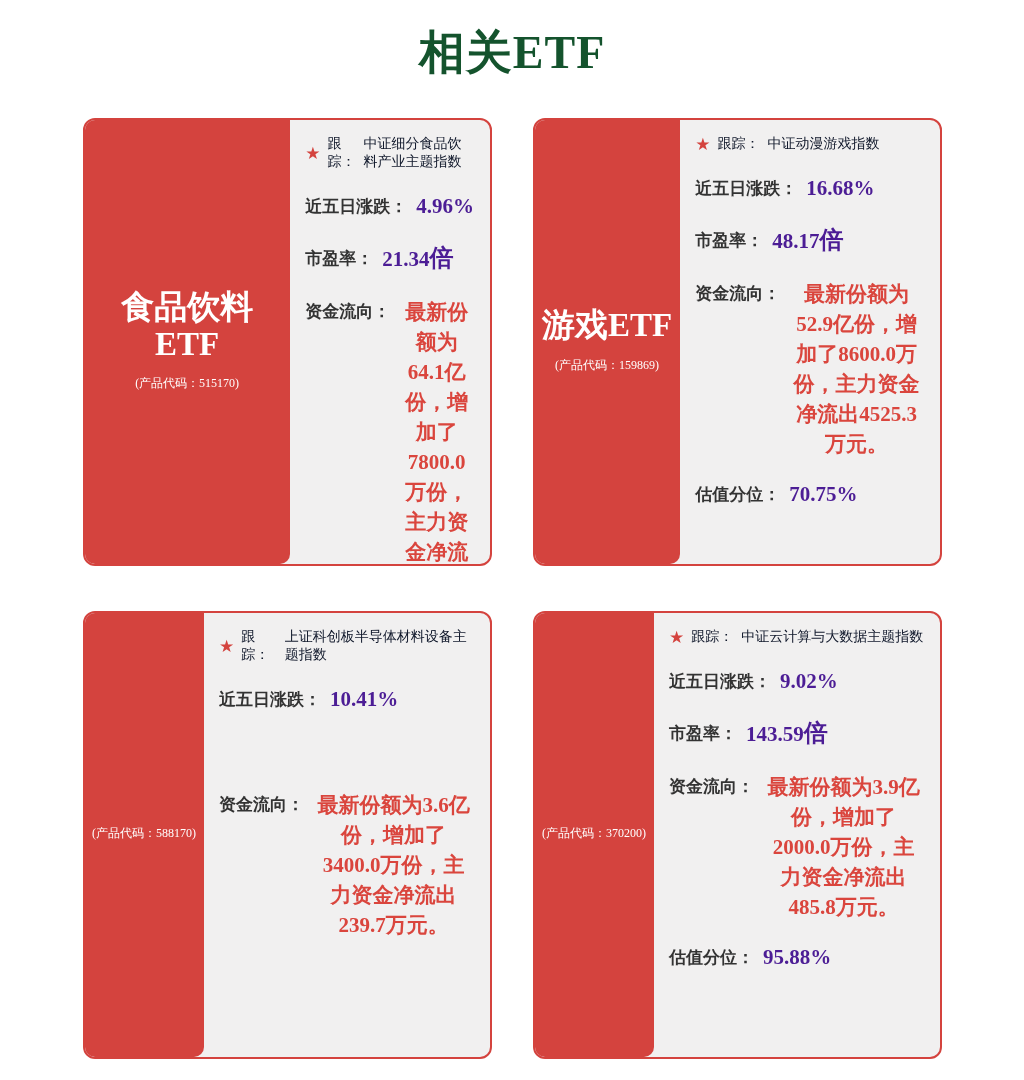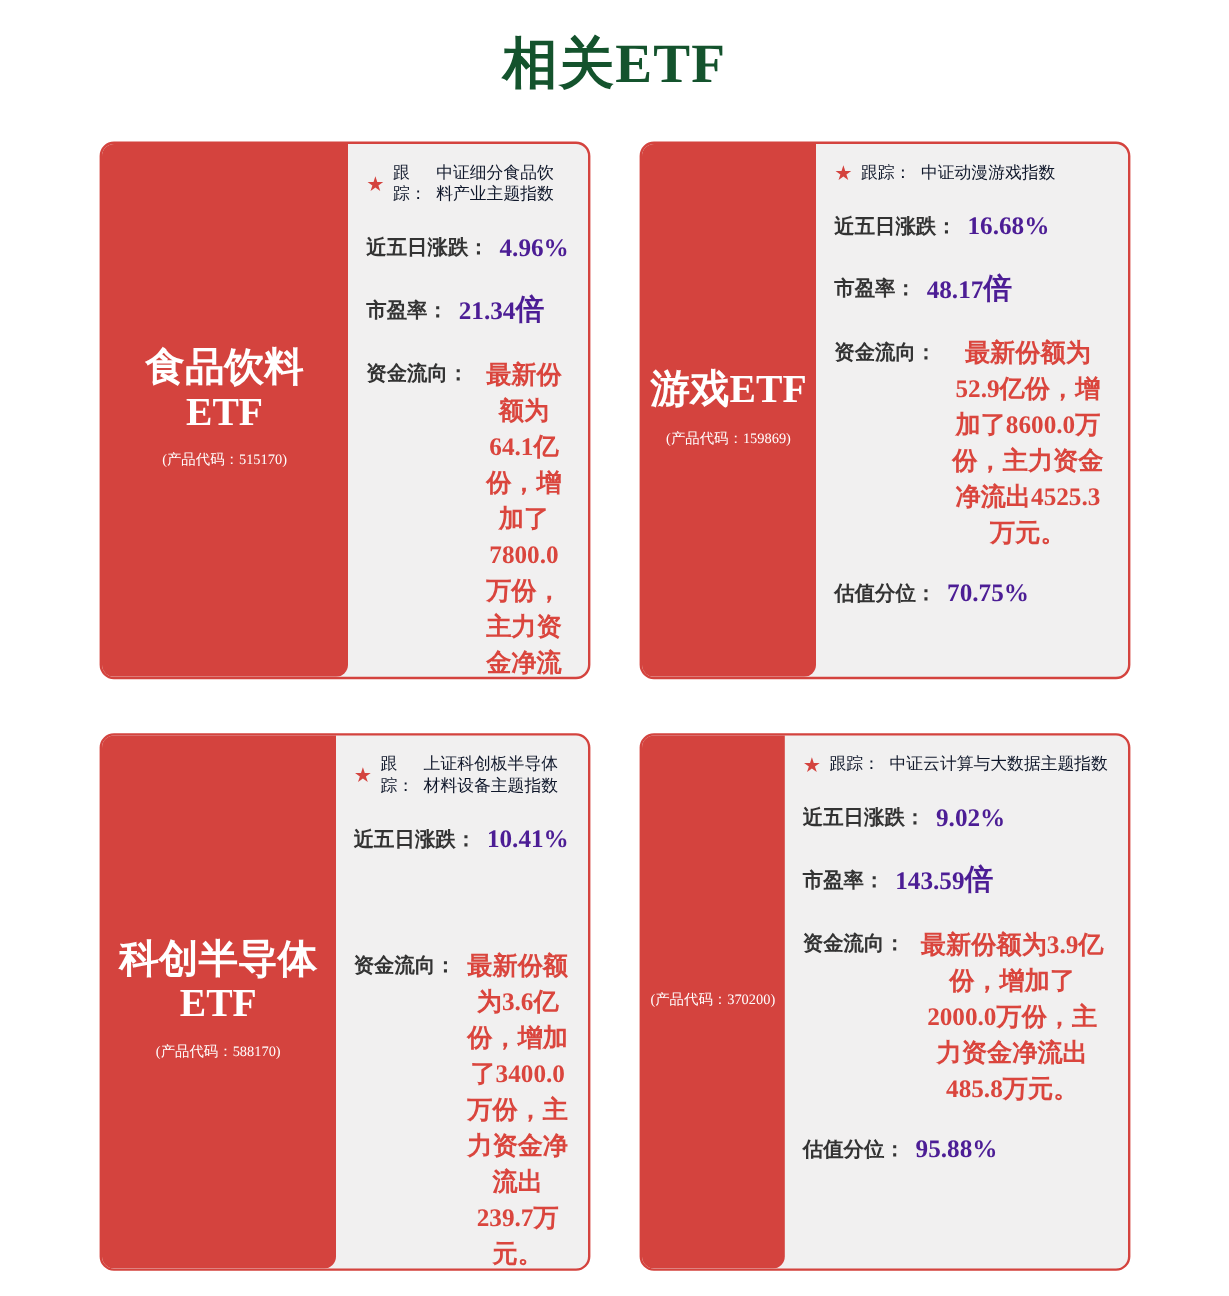--- a/index.html
+++ b/index.html
@@ -186,21 +186,20 @@
         </div>
         <div class="row data-row">
           <span class="label">估值分位：</span>
           <span class="value">70.75%</span>
         </div>
       </div>
     </section>
 
     <section class="card">
       <header class="card-header">
-        <div class="card-title">科创半导体ETF</div>
         <div class="card-code">(产品代码：588170)</div>
       </header>
       <div class="card-body">
         <div class="row tracking-row">
           <span class="star">★</span>
           <span class="tracking-label">跟踪：</span>
           <span class="tracking-value">上证科创板半导体材料设备主题指数</span>
         </div>
         <div class="row data-row">
           <span class="label">近五日涨跌：</span>

